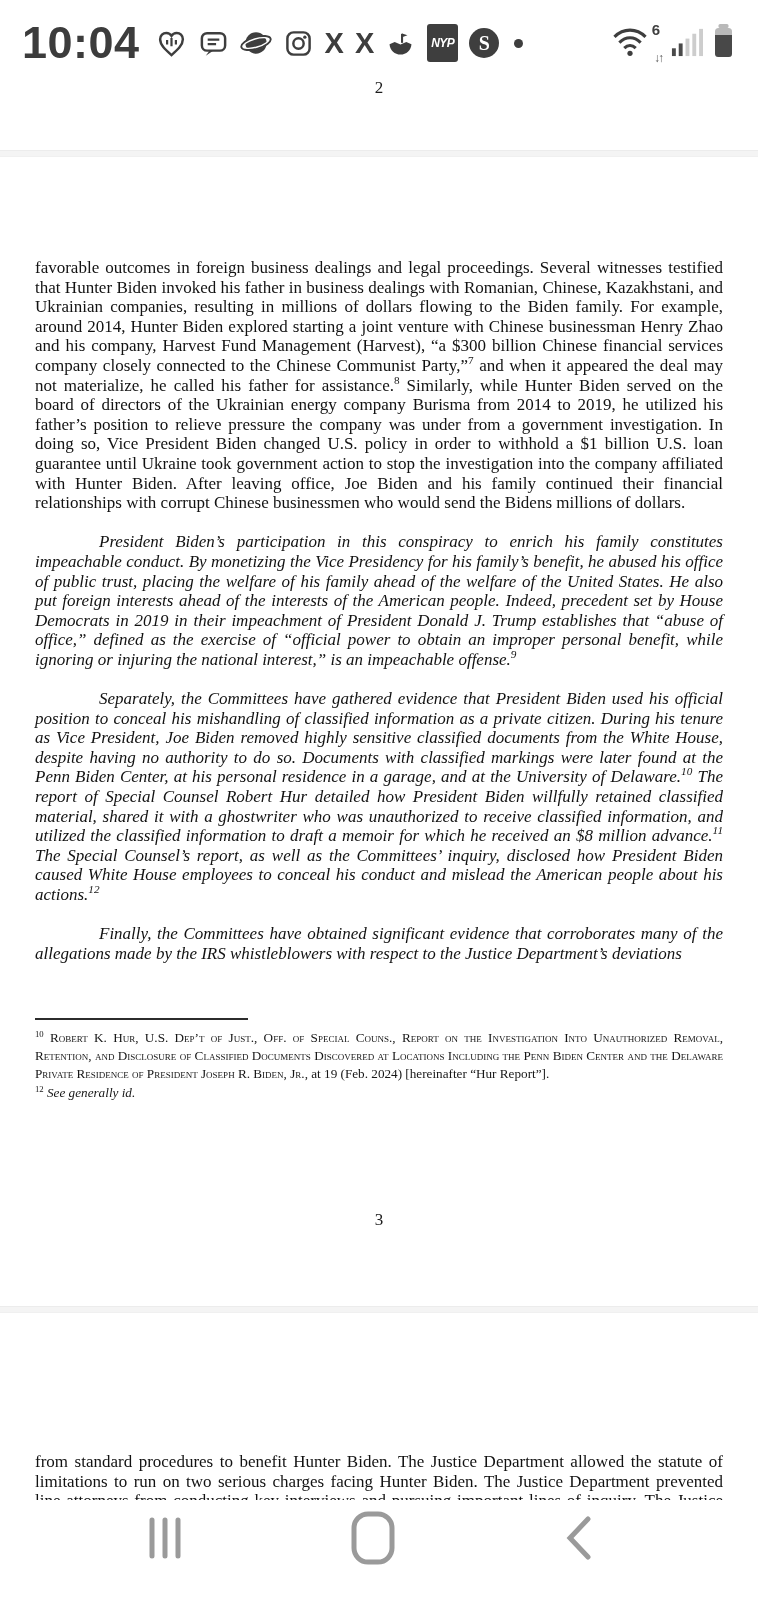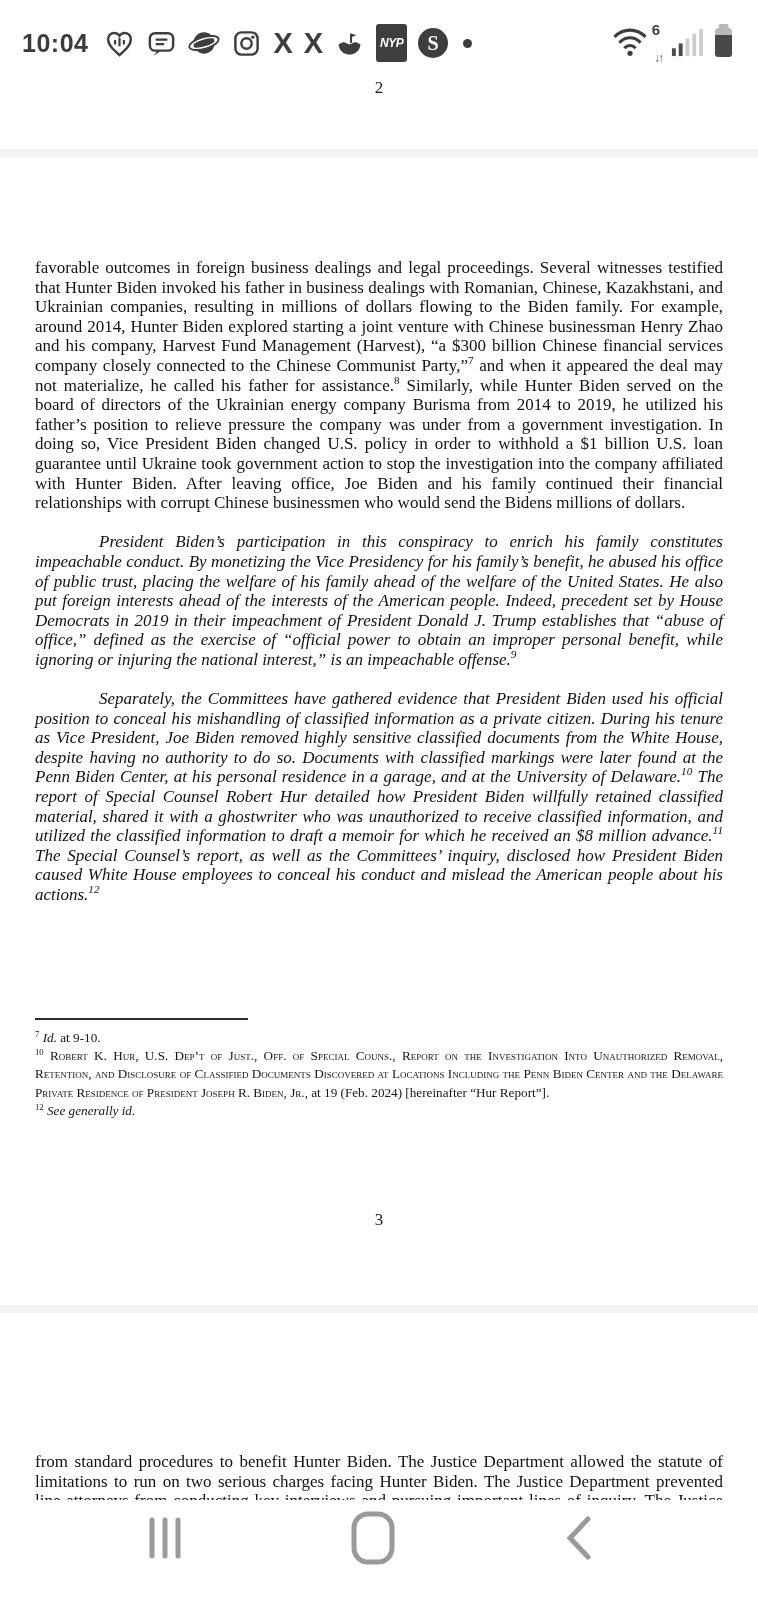--- a/index.html
+++ b/index.html
@@ -7,21 +7,21 @@
     width:758px;height:1600px;position:relative;background:#ffffff;
     font-family:"Liberation Serif","DejaVu Serif",serif;color:#141414;
     overflow:hidden;-webkit-font-smoothing:antialiased;
   }
   
   .status-bar{
     position:absolute;top:14px;left:0;right:0;height:58px;
     display:flex;align-items:center;padding:0 22px;box-sizing:border-box;
     font-family:"Liberation Sans","DejaVu Sans",sans-serif;
   }
-  .time{font-size:25px;font-weight:600;color:#3c3c3c;letter-spacing:0.5px;margin-right:16px;}
+  .time{font-size:45px;font-weight:600;color:#3c3c3c;letter-spacing:0.5px;margin-right:16px;}
   .notif-icons{display:flex;align-items:center;gap:11px;}
   .notif-icons svg{display:block;}
   .x-glyph{font-size:29px;font-weight:700;color:#3e3e3e;line-height:30px;font-family:"Liberation Sans",sans-serif;}
   .nyp{width:31px;height:38px;background:#3e3e3e;color:#fff;border-radius:3px;
        display:flex;align-items:center;justify-content:center;
        font-size:12px;font-weight:700;font-style:italic;letter-spacing:-0.5px;}
   .s-circle{width:30px;height:30px;background:#3e3e3e;border-radius:50%;
        display:flex;align-items:center;justify-content:center;color:#fff;
        font-size:20px;font-weight:700;font-family:"Liberation Serif",serif;}
   .tiny-dot{width:9px;height:9px;border-radius:50%;background:#3e3e3e;margin-left:4px;}
@@ -142,26 +142,26 @@
 <div>
 
   <div class="page-num pn-2">2</div>
 
   <div class="page-sep sep-1"></div>
 
   <div class="body-text pg3-body">
       <p class="doc-para">favorable outcomes in foreign business dealings and legal proceedings. Several witnesses testified that Hunter Biden invoked his father in business dealings with Romanian, Chinese, Kazakhstani, and Ukrainian companies, resulting in millions of dollars flowing to the Biden family. For example, around 2014, Hunter Biden explored starting a joint venture with Chinese businessman Henry Zhao and his company, Harvest Fund Management (Harvest), “a $300 billion Chinese financial services company closely connected to the Chinese Communist Party,”<sup>7</sup> and when it appeared the deal may not materialize, he called his father for assistance.<sup>8</sup> Similarly, while Hunter Biden served on the board of directors of the Ukrainian energy company Burisma from 2014 to 2019, he utilized his father’s position to relieve pressure the company was under from a government investigation. In doing so, Vice President Biden changed U.S. policy in order to withhold a $1 billion U.S. loan guarantee until Ukraine took government action to stop the investigation into the company affiliated with Hunter Biden. After leaving office, Joe Biden and his family continued their financial relationships with corrupt Chinese businessmen who would send the Bidens millions of dollars.</p>
       <p class="doc-para">President Biden’s participation in this conspiracy to enrich his family constitutes impeachable conduct. By monetizing the Vice Presidency for his family’s benefit, he abused his office of public trust, placing the welfare of his family ahead of the welfare of the United States. He also put foreign interests ahead of the interests of the American people. Indeed, precedent set by House Democrats in 2019 in their impeachment of President Donald J. Trump establishes that “abuse of office,” defined as the exercise of “official power to obtain an improper personal benefit, while ignoring or injuring the national interest,” is an impeachable offense.<sup>9</sup></p>
       <p class="doc-para">Separately, the Committees have gathered evidence that President Biden used his official position to conceal his mishandling of classified information as a private citizen. During his tenure as Vice President, Joe Biden removed highly sensitive classified documents from the White House, despite having no authority to do so. Documents with classified markings were later found at the Penn Biden Center, at his personal residence in a garage, and at the University of Delaware.<sup>10</sup> The report of Special Counsel Robert Hur detailed how President Biden willfully retained classified material, shared it with a ghostwriter who was unauthorized to receive classified information, and utilized the classified information to draft a memoir for which he received an $8 million advance.<sup>11</sup> The Special Counsel’s report, as well as the Committees’ inquiry, disclosed how President Biden caused White House employees to conceal his conduct and mislead the American people about his actions.<sup>12</sup></p>
+      <p class="doc-para">Finally, the Committees have obtained significant evidence that corroborates many of the allegations made by the IRS whistleblowers with respect to the Justice Department’s deviations</p>
     </div>
 
   <div class="footnote-block">
     <hr class="footnote-rule">
     <div>
-        <p class="doc-footnote"><sup>7</sup> <i>Id.</i> at 9-10.</p>
         <p class="doc-footnote"><sup>10</sup> <span class="sc">Robert K. Hur, U.S. Dep’t of Just., Off. of Special Couns., Report on the Investigation Into Unauthorized Removal, Retention, and Disclosure of Classified Documents Discovered at Locations Including the Penn Biden Center and the Delaware Private Residence of President Joseph R. Biden, Jr.</span>, at 19 (Feb. 2024) [hereinafter “Hur Report”].</p>
         <p class="doc-footnote"><sup>12</sup> <i>See generally id.</i></p>
       </div>
   </div>
 
   <div class="page-num pn-3">3</div>
 
   <div class="page-sep sep-2"></div>
 
   <div class="body-text pg4-body">

